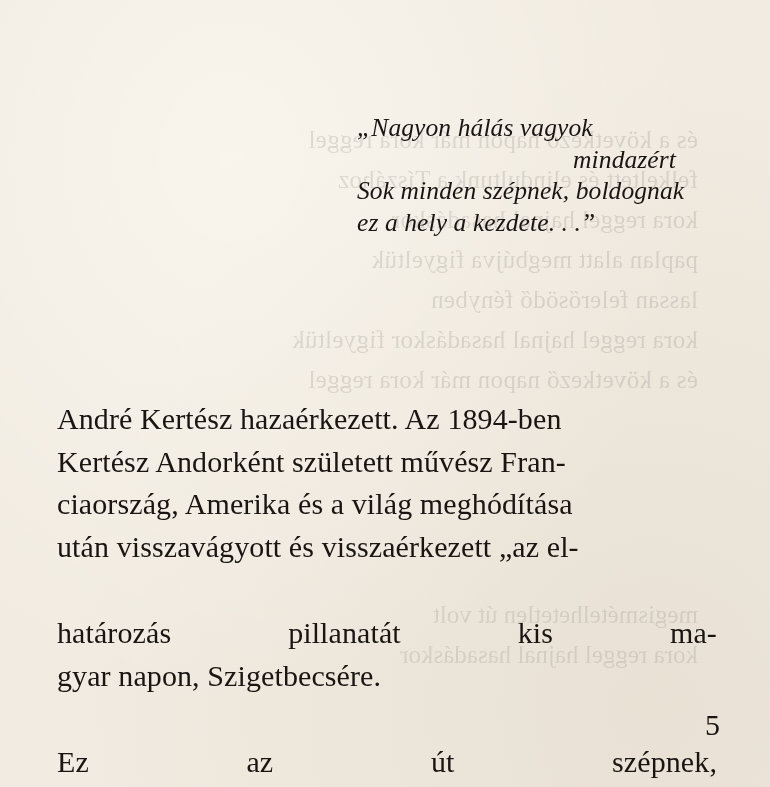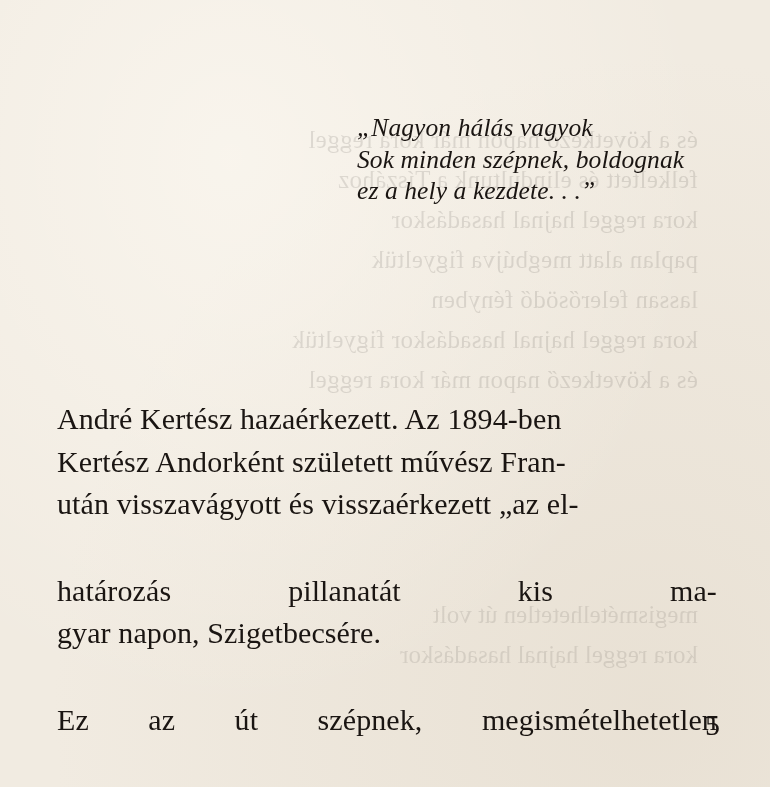--- a/index.html
+++ b/index.html
@@ -131,43 +131,44 @@
 kora reggel hajnal hasadáskor
 paplan alatt megbújva figyeltük
 lassan felerősödő fényben
 kora reggel hajnal hasadáskor figyeltük
 és a következő napon már kora reggel</div>
   <div class="showthrough-2">megismételhetetlen út volt
 kora reggel hajnal hasadáskor</div>
 
   <div class="epigraph">
     <span class="ln">„Nagyon hálás vagyok</span>
+    <span class="ln indent">mindazért</span>
     <span class="ln">Sok minden szépnek, boldognak</span>
     <span class="ln">ez a hely a kezdete. . .”</span>
   </div>
 
   <div class="body-text">
     <p class="para">
       <span class="line">André Kertész hazaérkezett. Az 1894-ben</span>
       <span class="line">Kertész Andorként született művész Fran-</span>
+      <span class="line">ciaország, Amerika és a világ meghódítása</span>
       <span class="line">után visszavágyott és visszaérkezett „az el-</span>
       <span class="line justify">
         <span>határozás</span>
         <span>pillanatát</span>
         <span>kis</span>
         <span>ma-</span>
       </span>
       <span class="line">gyar napon, Szigetbecsére.</span>
     </p>
     <p class="para">
       <span class="line justify">
         <span>Ez</span>
         <span>az</span>
         <span>út</span>
         <span>szépnek,</span>
-        <span>megismételhetetlen</span>
       </span>
     </p>
   </div>
 
   <div class="folio">5</div>
 
 </div>
 
 </body></html>

